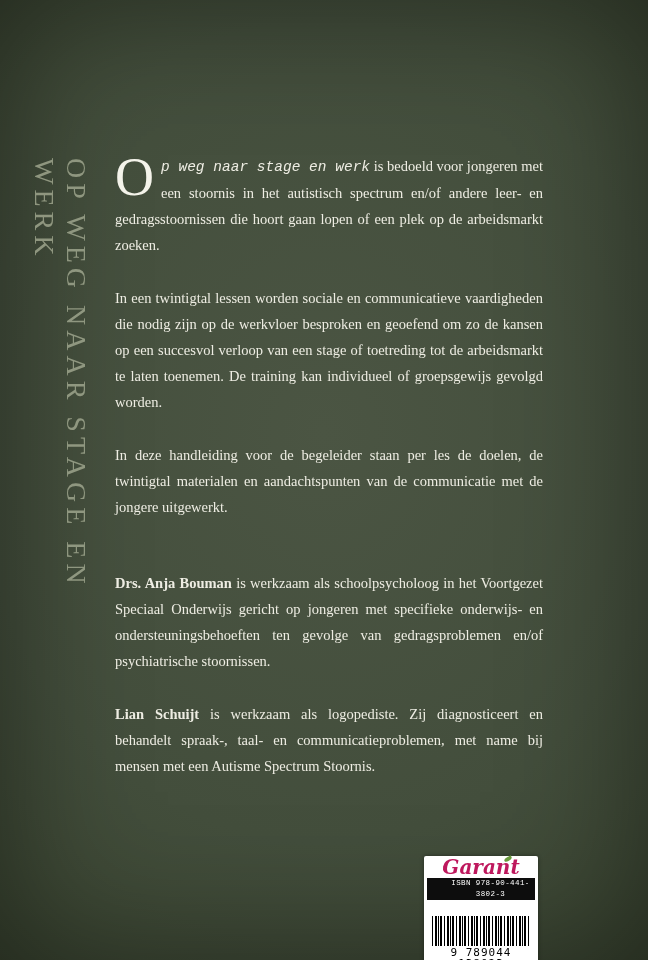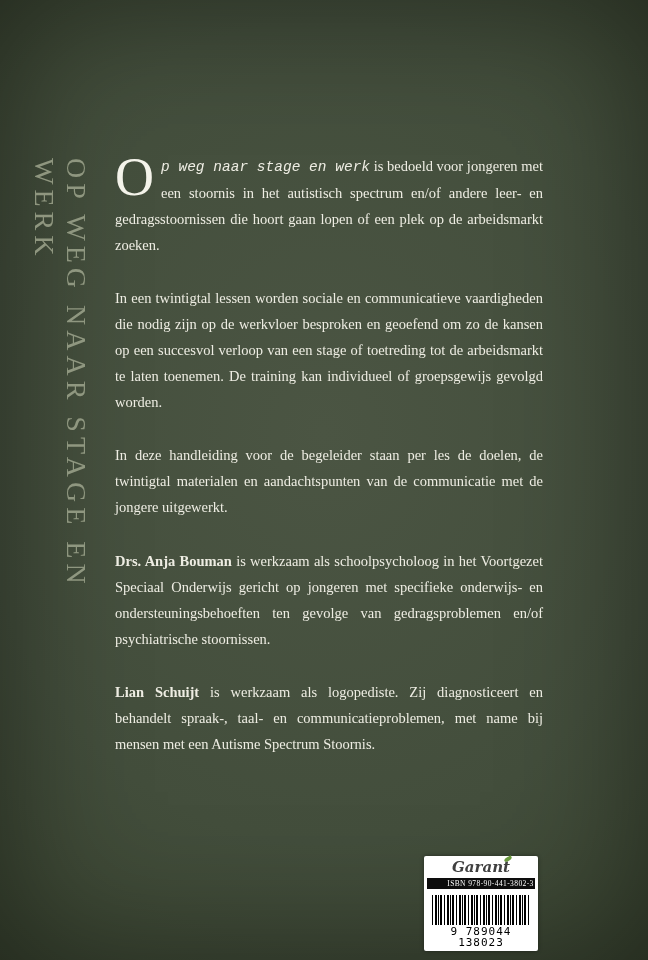--- a/index.html
+++ b/index.html
@@ -25,21 +25,21 @@
   
   .text-col{
     position:absolute;
     left:115px;top:153px;width:428px;
     color:#eeede3;
     font-size:14.5px;
     line-height:26px;
     text-align:justify;
   }
   .para{margin:0 0 27px 0;}
-  .para.gap-lg{margin-top:28px;}
+  .para.gap-lg{margin-top:50px;}
   .dropcap{
     float:left;
     font-size:54px;
     line-height:44px;
     padding:2px 7px 0 0;
     color:#f4f3ea;
   }
   .book-title-em{font-style:italic;font-family:Liberation Mono, monospace;}
   .author-name{font-weight:bold;}
   
@@ -50,37 +50,37 @@
     border-radius:2px;
     padding:2px 0 3px 0;
     text-align:center;
     box-shadow:0 0 4px rgba(0,0,0,.4);
   }
   .garant{
     position:relative;
     font-family:"DejaVu Serif", serif;
     font-style:italic;
     font-weight:bold;
-    font-size:15px;
-    color:#404040;
+    font-size:20px;
+    color:#be185d;
     line-height:18px;
   }
   .leaf{
     position:absolute;
     top:-1px;right:26px;
     width:8px;height:4px;
     background:#6a9a3e;
     border-radius:60% 0 60% 60%;
     transform:rotate(-28deg);
   }
   .isbn-strip{
-    margin:2px 3px 6px 3px;
+    margin:2px 3px 16px 3px;
     background:#0d0d0d;
     color:#ffffff;
-    font-family:Liberation Serif, serif;
+    font-family:Liberation Mono, monospace;
     font-size:7.5px;
     letter-spacing:.4px;
     line-height:11px;
     padding-left:19px;
   }
   .barcode{
     margin:3px 8px 0 8px;
     height:30px;
     background-color:#fff;
     background-image:

